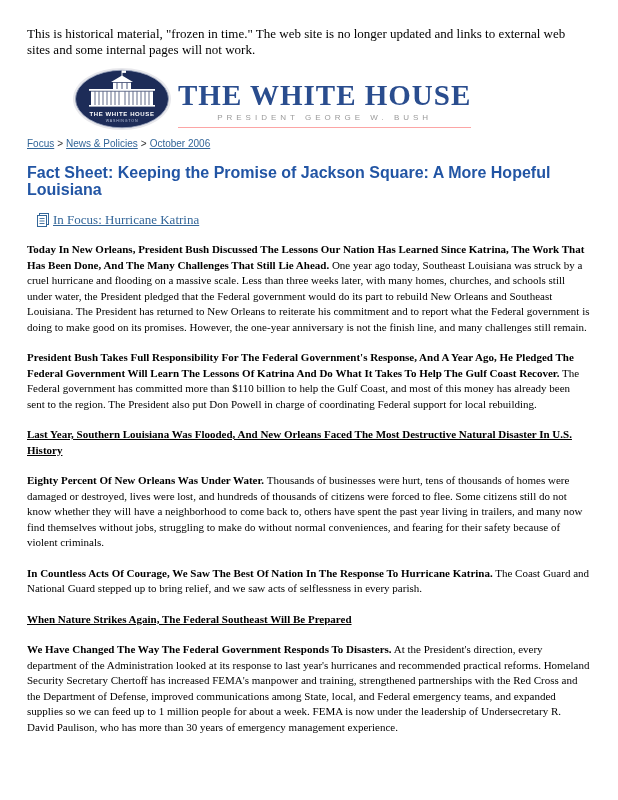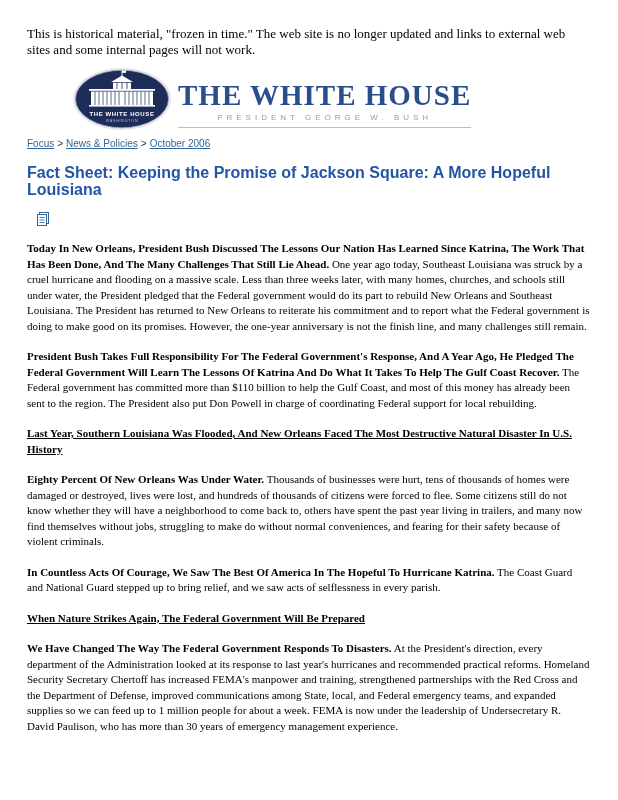--- a/index.html
+++ b/index.html
@@ -139,33 +139,34 @@
   <h1 class="page-title">Fact Sheet: Keeping the Promise of Jackson Square: A More Hopeful Louisiana</h1>
 
   <div class="in-focus">
     <svg class="doc-icon" width="12" height="14" viewBox="0 0 12 14" xmlns="http://www.w3.org/2000/svg">
       <rect x="2.5" y="0.5" width="9" height="11" fill="#ffffff" stroke="#336699" stroke-width="1"></rect>
       <rect x="0.5" y="2.5" width="9" height="11" fill="#ffffff" stroke="#336699" stroke-width="1"></rect>
       <line x1="2.5" y1="5.5" x2="7.5" y2="5.5" stroke="#336699" stroke-width="0.9"></line>
       <line x1="2.5" y1="8" x2="7.5" y2="8" stroke="#336699" stroke-width="0.9"></line>
       <line x1="2.5" y1="10.5" x2="7.5" y2="10.5" stroke="#336699" stroke-width="0.9"></line>
     </svg>
+    <a>In Focus: Hurricane Katrina</a>
   </div>
 
   <div class="content">
 
     <p><b>Today In New Orleans, President Bush Discussed The Lessons Our Nation Has Learned Since Katrina, The Work That Has Been Done, And The Many Challenges That Still Lie Ahead.</b><span> One year ago today, Southeast Louisiana was struck by a cruel hurricane and flooding on a massive scale. Less than three weeks later, with many homes, churches, and schools still under water, the President pledged that the Federal government would do its part to rebuild New Orleans and Southeast Louisiana. The President has returned to New Orleans to reiterate his commitment and to report what the Federal government is doing to make good on its promises. However, the one-year anniversary is not the finish line, and many challenges still remain.</span></p>
 
     <p><b>President Bush Takes Full Responsibility For The Federal Government's Response, And A Year Ago, He Pledged The Federal Government Will Learn The Lessons Of Katrina And Do What It Takes To Help The Gulf Coast Recover.</b><span> The Federal government has committed more than $110 billion to help the Gulf Coast, and most of this money has already been sent to the region. The President also put Don Powell in charge of coordinating Federal support for local rebuilding.</span></p>
 
     <p class="section-heading"><b>Last Year, Southern Louisiana Was Flooded, And New Orleans Faced The Most Destructive Natural Disaster In U.S. History</b></p>
 
     <p><b>Eighty Percent Of New Orleans Was Under Water.</b><span> Thousands of businesses were hurt, tens of thousands of homes were damaged or destroyed, lives were lost, and hundreds of thousands of citizens were forced to flee. Some citizens still do not know whether they will have a neighborhood to come back to, others have spent the past year living in trailers, and many now find themselves without jobs, struggling to make do without normal conveniences, and fearing for their safety because of violent criminals.</span></p>
 
-    <p><b>In Countless Acts Of Courage, We Saw The Best Of America In The Hopeful To Hurricane Katrina.</b><span> The Coast Guard and National Guard stepped up to bring relief, and we saw acts of selflessness in every parish.</span></p>
+    <p><b>In Countless Acts Of Courage, We Saw The Best Of Nation In The Response To Hurricane Katrina.</b><span> The Coast Guard and National Guard stepped up to bring relief, and we saw acts of selflessness in every parish.</span></p>
 
-    <p class="section-heading"><b>When Nature Strikes Again, The Federal Government Will Be Prepared</b></p>
+    <p class="section-heading"><b>When Nature Strikes Again, The Federal Southeast Will Be Prepared</b></p>
 
     <p><b>We Have Changed The Way The Federal Government Responds To Disasters.</b><span> At the President's direction, every department of the Administration looked at its response to last year's hurricanes and recommended practical reforms. Homeland Security Secretary Chertoff has increased FEMA's manpower and training, strengthened partnerships with the Red Cross and the Department of Defense, improved communications among State, local, and Federal emergency teams, and expanded supplies so we can feed up to 1 million people for about a week. FEMA is now under the leadership of Undersecretary R. David Paulison, who has more than 30 years of emergency management experience.</span></p>
 
   </div>
 
 </div>
 
 </body></html>

